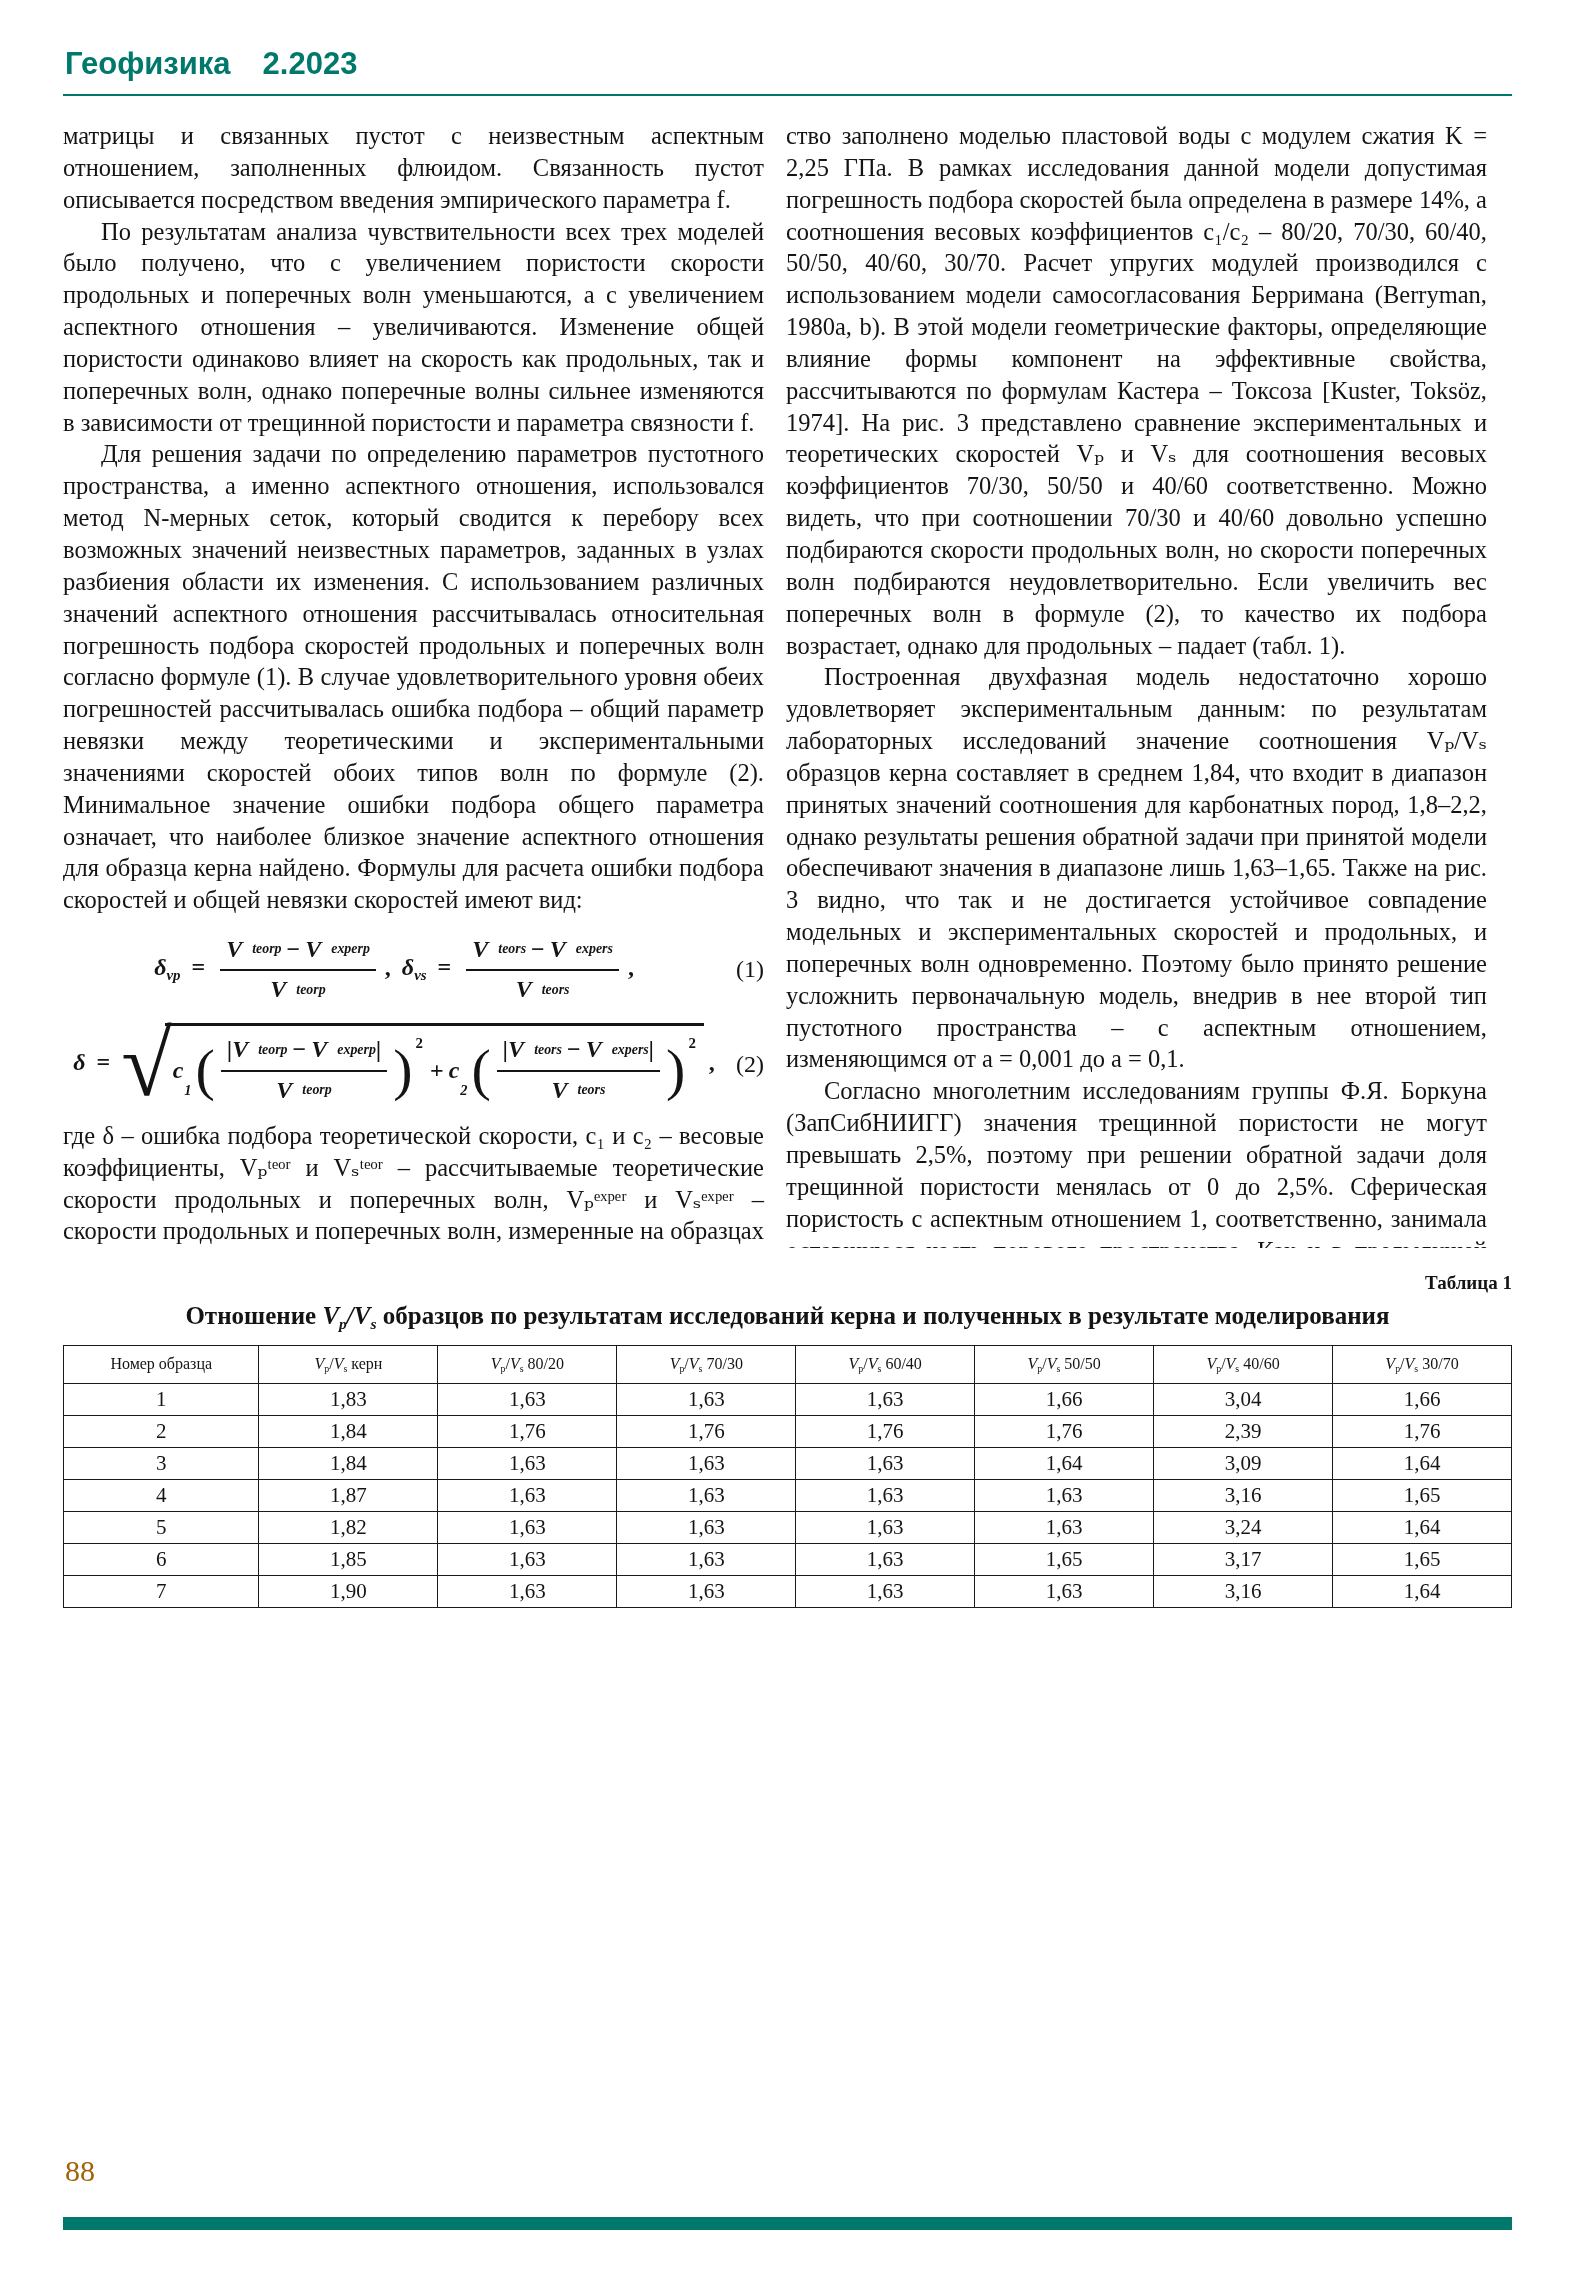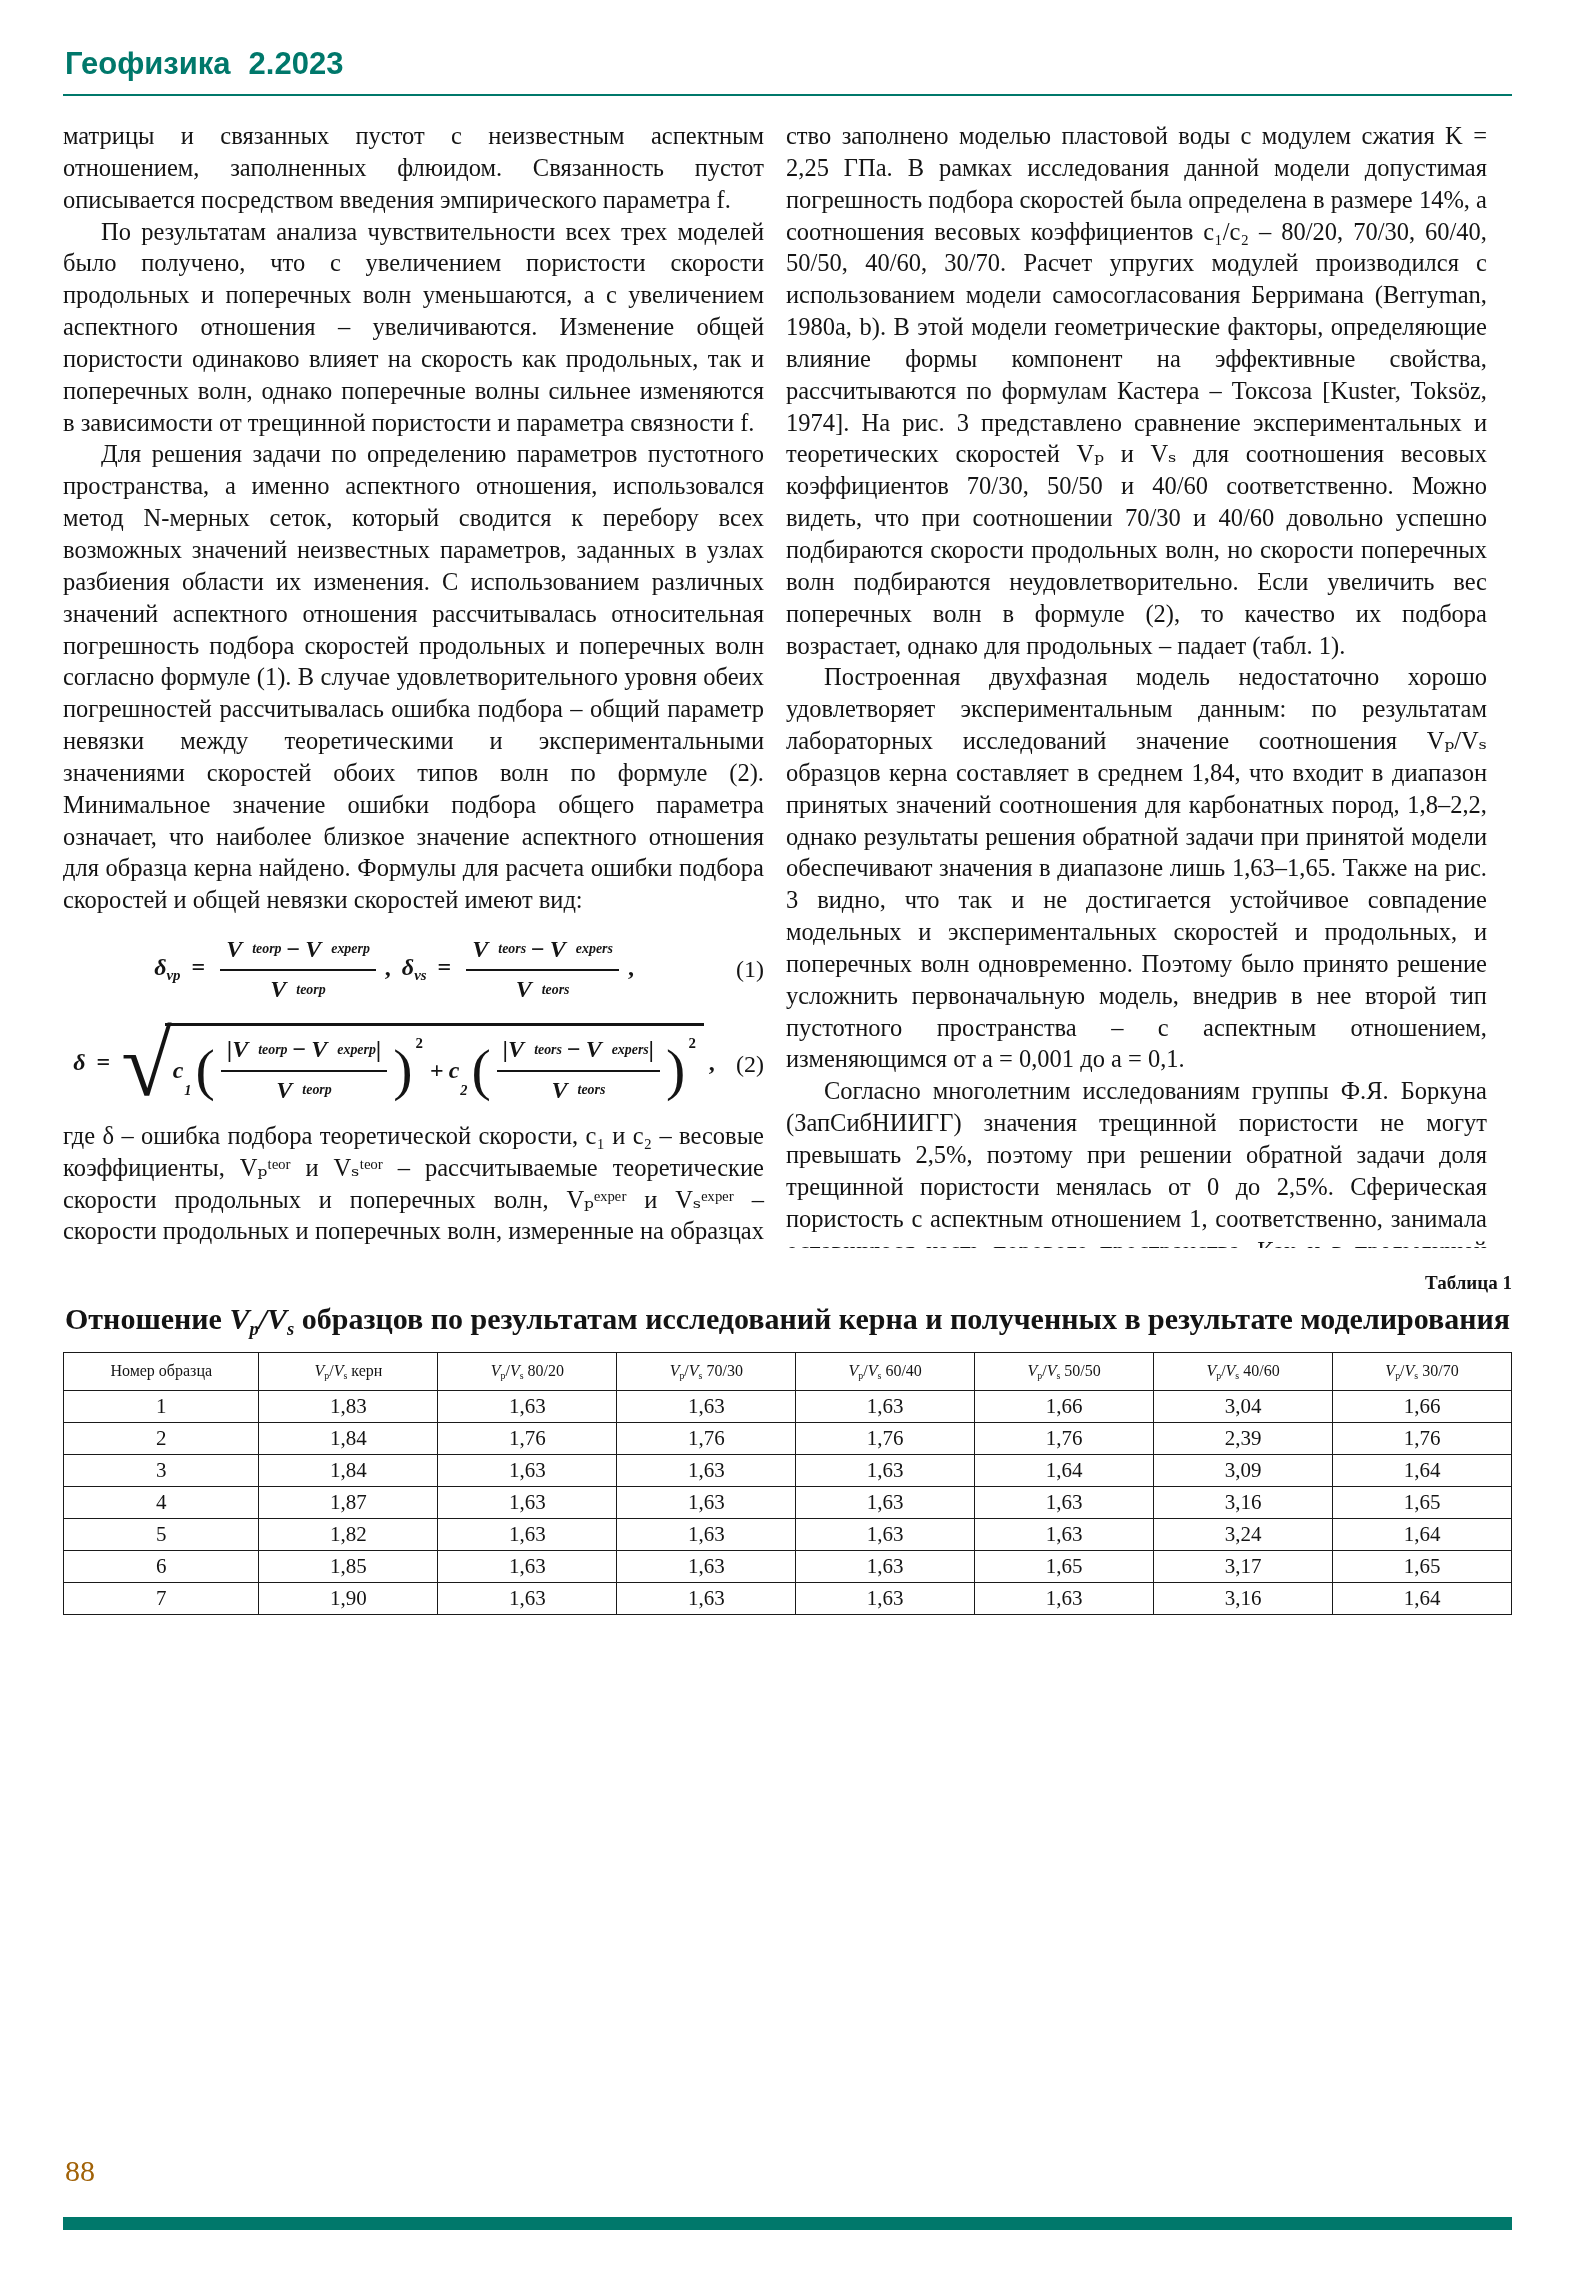--- a/index.html
+++ b/index.html
@@ -5,21 +5,21 @@
   * { margin:0; padding:0; box-sizing:border-box; }
   html, body { background:#ffffff; }
   body {
     width:1575px; height:2284px; position:relative; overflow:hidden;
     font-family:"Liberation Serif","DejaVu Serif","DejaVu Sans",serif;
     color:#141414;
   }
   .page { position:absolute; inset:0; padding:46px 63px 0 63px; }
 
   
-  .page-header { display:flex; align-items:baseline; gap:18px;
+  .page-header { display:flex; align-items:baseline; gap:32px;
     font-family:"Liberation Sans","DejaVu Sans",sans-serif;
     font-weight:bold; font-size:31px; color:#00786B; padding-left:2px; }
   .header-rule { border-bottom:2px solid #00786B; margin-top:12px; }
 
   
   .columns { display:flex; gap:22px; margin-top:24px; height:1128px; overflow:hidden; }
   .col { width:701px; font-size:24.5px; line-height:1.3; text-align:justify; hyphens:auto; }
   .col p { text-indent:38px; }
   .col p.noindent { text-indent:0; }
 
@@ -42,21 +42,21 @@
   .sqrt { display:inline-flex; align-items:center; vertical-align:middle; }
   .rad { font-size:92px; line-height:0.78; font-weight:400; font-style:normal; margin-right:-7px; }
   .rootbox { display:inline-flex; align-items:center; border-top:3px solid #141414; padding:8px 6px 0 8px; }
   .rootbox > * { flex:none; }
   .rootbox sub.csub { align-self:flex-end; font-size:0.6em; margin:0 2px 6px 1px; font-style:italic; }
   .bigp { font-size:58px; line-height:0.75; font-weight:300; font-style:normal; margin:0 2px; }
   .pow { align-self:flex-start; font-size:0.62em; margin:0 2px 0 1px; font-style:normal; }
 
   
   .table-label { text-align:right; font-weight:bold; font-size:19px; margin-top:24px; }
-  .table-title { text-align:center; font-weight:bold; font-size:30px; margin:8px 0 12px 0; }
+  .table-title { text-align:center; font-weight:bold; font-size:25px; margin:8px 0 12px 0; }
   .table-title i sub { font-size:0.62em; vertical-align:-0.3em; }
   table.results { width:100%; border-collapse:collapse; table-layout:fixed; }
   table.results th, table.results td { border:1.5px solid #1a1a1a; text-align:center; vertical-align:middle; }
   table.results th { font-weight:normal; font-size:16px; padding:9px 4px; }
   table.results td { font-size:21px; padding:3px 4px; }
   table.results col.c0 { width:13.5%; }
   .thvar i { font-style:italic; }
   .thvar sub { font-size:0.62em; vertical-align:-0.3em; }
 
   

